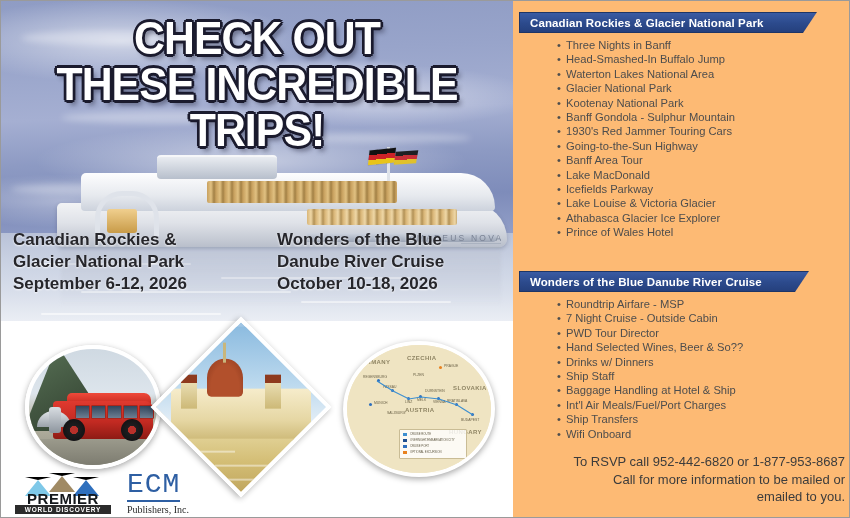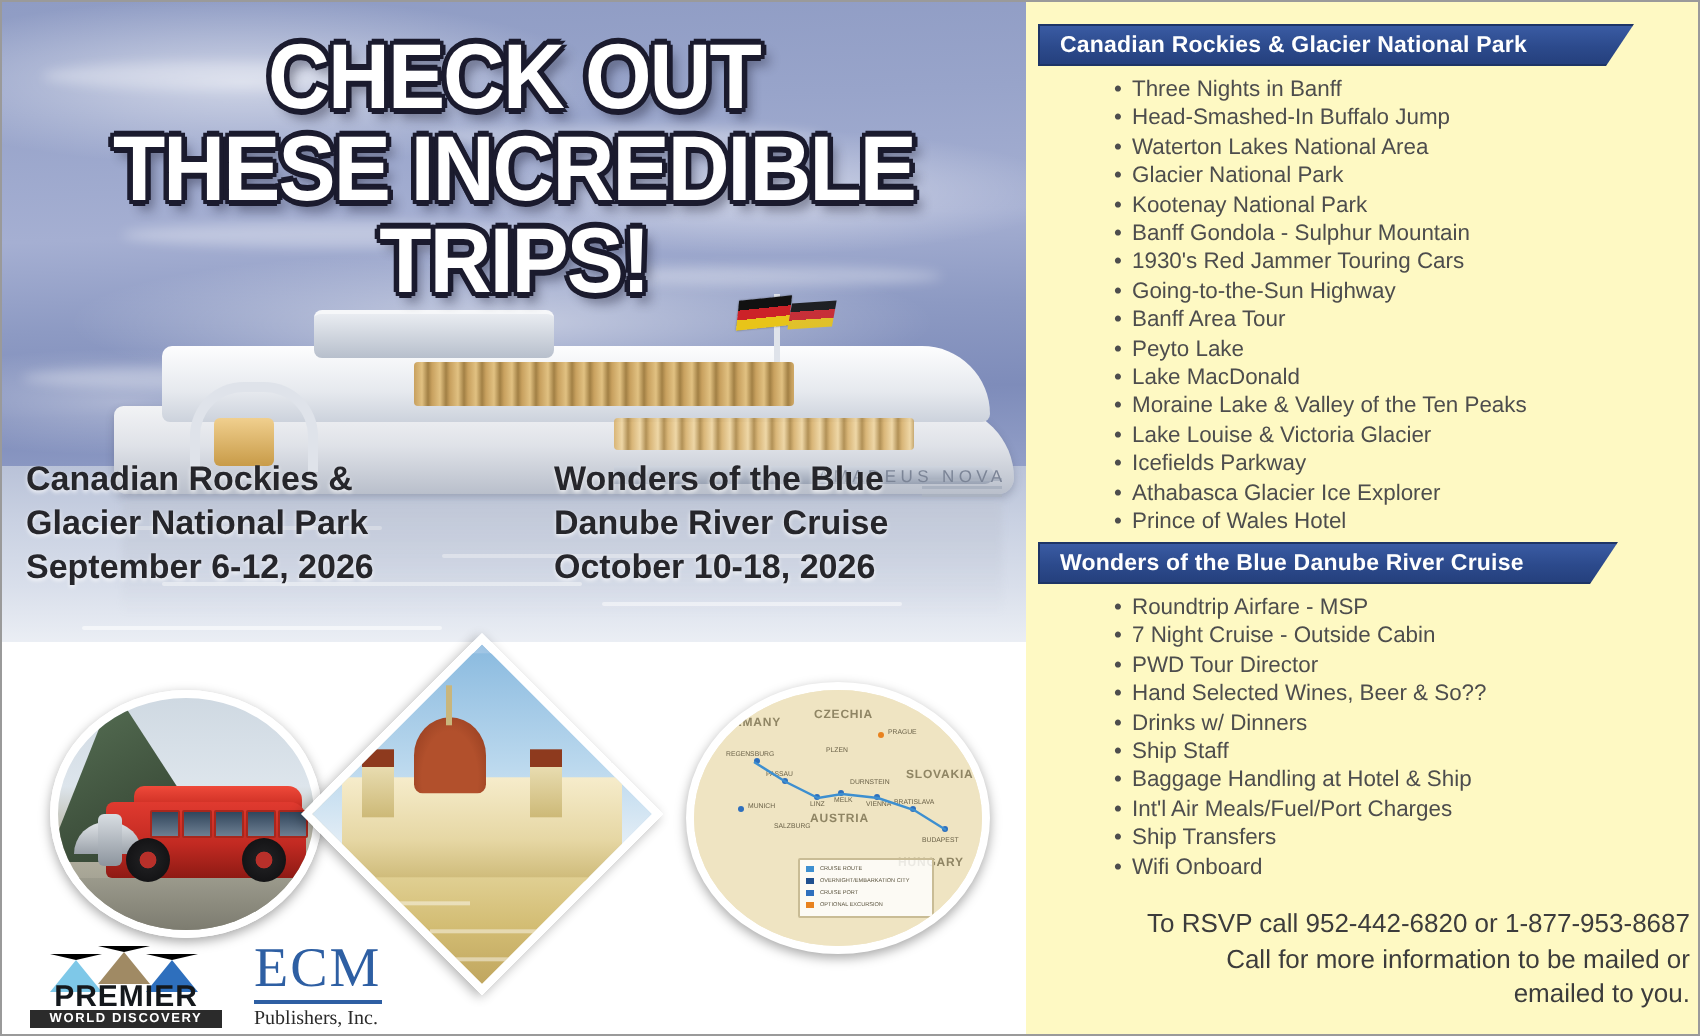--- a/index.html
+++ b/index.html
@@ -437,42 +437,42 @@
     font-weight: bold;
     font-size: 6.5px;
     letter-spacing: 0.8px;
     color: #ffffff;
     background: #2b2b2b;
     padding: 1px 0;
     font-family: "Liberation Sans", sans-serif;
   }
   .logo-ecm { position: absolute; left: 112px; top: 0; width: 110px; }
   .ecm-word {
-    font-family: Liberation Serif, serif;
+    font-family: Liberation Mono, monospace;
     font-size: 28px;
     color: #2e5fa3;
     letter-spacing: 1px;
     line-height: 28px;
     border-bottom: 2px solid #2e5fa3;
     display: inline-block;
     padding-bottom: 1px;
   }
   .ecm-sub {
     font-family: "Liberation Serif", serif;
     font-size: 10px;
     color: #2a2a2a;
     margin-top: 2px;
   }
 
   
   #right-panel {
     position: absolute;
     left: 512px; top: 0;
     width: 336px; height: 516px;
-    background: #fef9c3;
+    background: #fdba74;
   }
   .section-banner {
     position: relative;
     margin-left: 6px;
     height: 21px;
     background: linear-gradient(180deg, #3a5ba3 0%, #2c4a8c 55%, #25407d 100%);
     border: 1.5px solid #1e3566;
     box-sizing: border-box;
     display: flex;
     align-items: center;
@@ -680,25 +680,23 @@
     <ul class="bullet-list" id="list-rockies">
         <li>Three Nights in Banff</li>
         <li>Head-Smashed-In Buffalo Jump</li>
         <li>Waterton Lakes National Area</li>
         <li>Glacier National Park</li>
         <li>Kootenay National Park</li>
         <li>Banff Gondola - Sulphur Mountain</li>
         <li>1930's Red Jammer Touring Cars</li>
         <li>Going-to-the-Sun Highway</li>
         <li>Banff Area Tour</li>
-        <li>Peyto Lake</li>
         <li>Lake MacDonald</li>
-        <li>Moraine Lake &amp; Valley of the Ten Peaks</li>
+        <li>Icefields Parkway</li>
         <li>Lake Louise &amp; Victoria Glacier</li>
-        <li>Icefields Parkway</li>
         <li>Athabasca Glacier Ice Explorer</li>
         <li>Prince of Wales Hotel</li>
       </ul>
 
     <div id="danube-section">
       <div class="section-banner" id="banner-danube">Wonders of the Blue Danube River Cruise</div>
       <ul class="bullet-list" id="list-danube">
           <li>Roundtrip Airfare - MSP</li>
           <li>7 Night Cruise - Outside Cabin</li>
           <li>PWD Tour Director</li>

